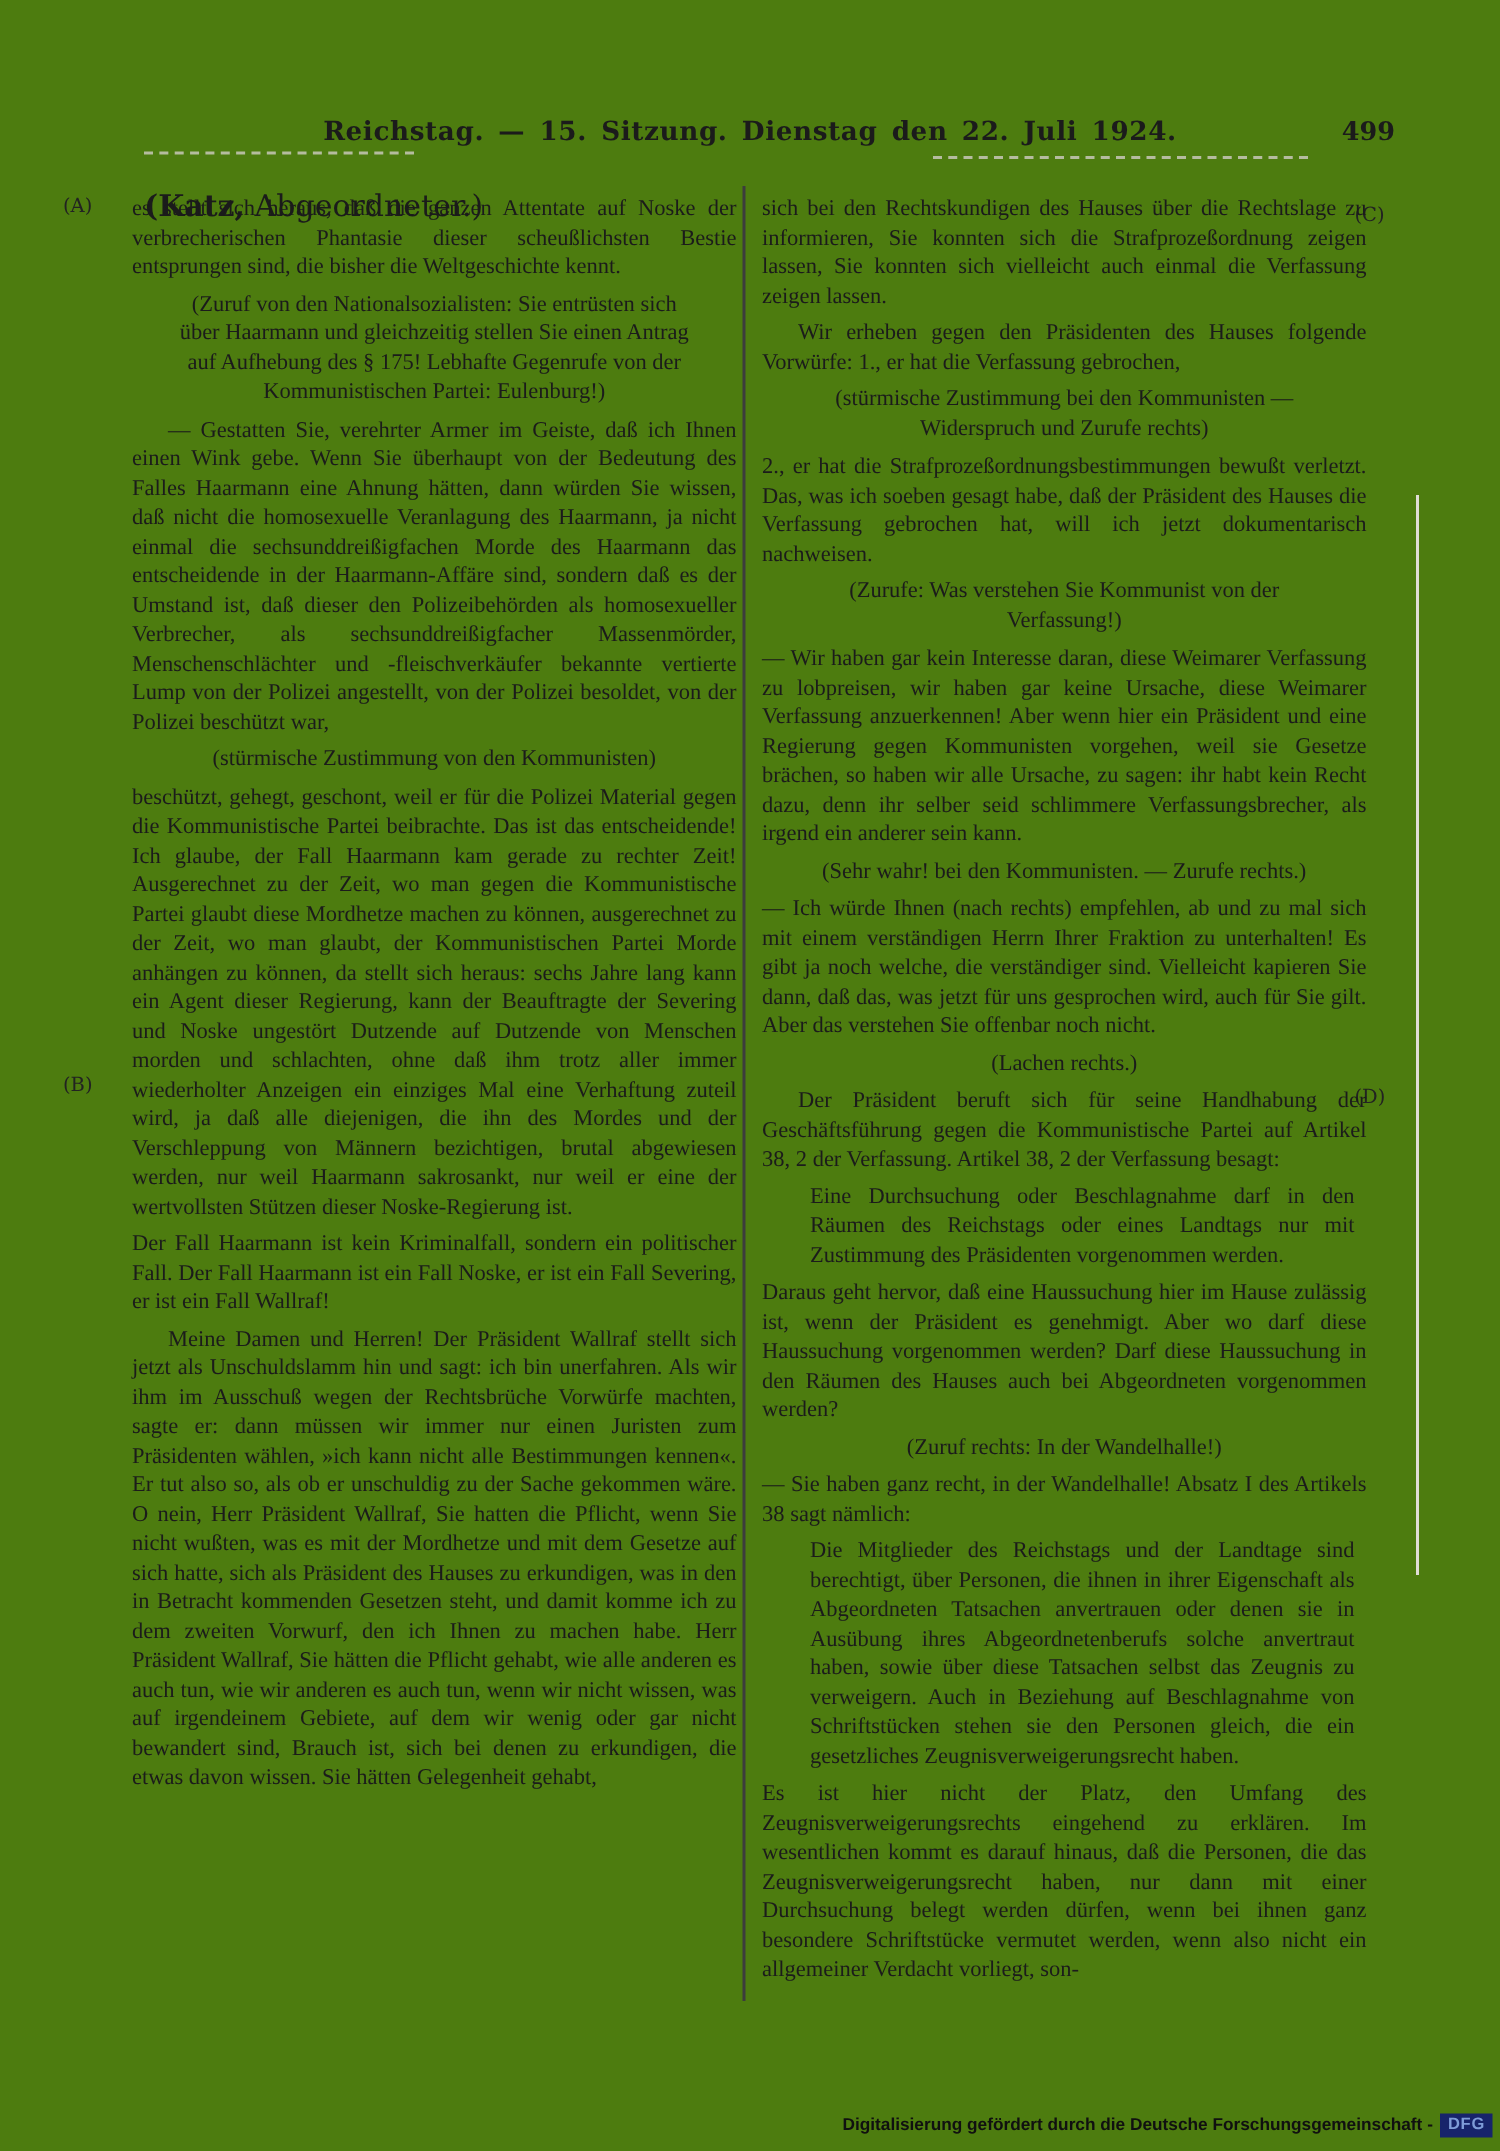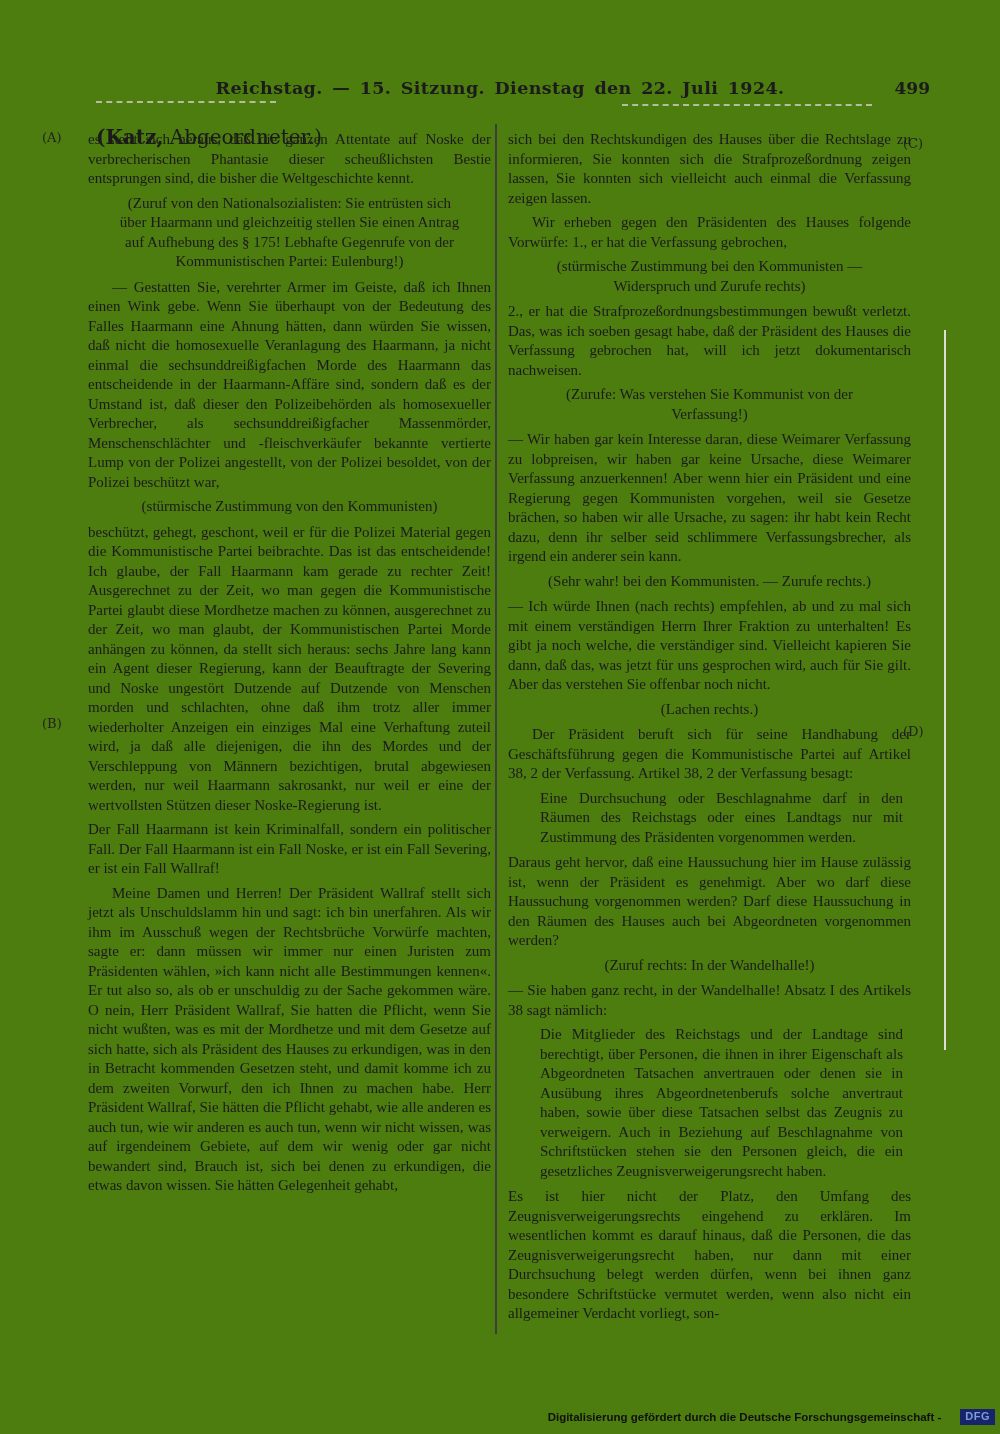--- a/index.html
+++ b/index.html
@@ -95,21 +95,21 @@
   .marker-b { left: 42px;  top: 716px; }
   .marker-c { left: 903px; top: 136px; }
   .marker-d { left: 903px; top: 724px; }
   
   .footer {
     position: absolute;
     right: 5px;
     bottom: 9px;
     display: flex;
     align-items: center;
-    gap: 19px;
+    gap: 5px;
     font-family: "Liberation Sans", sans-serif;
     font-size: 11.5px;
     font-weight: 700;
     color: #101010;
   }
   .dfg-badge {
     display: inline-block;
     background: #17246b;
     color: #7e9cd8;
     font-size: 11px;

